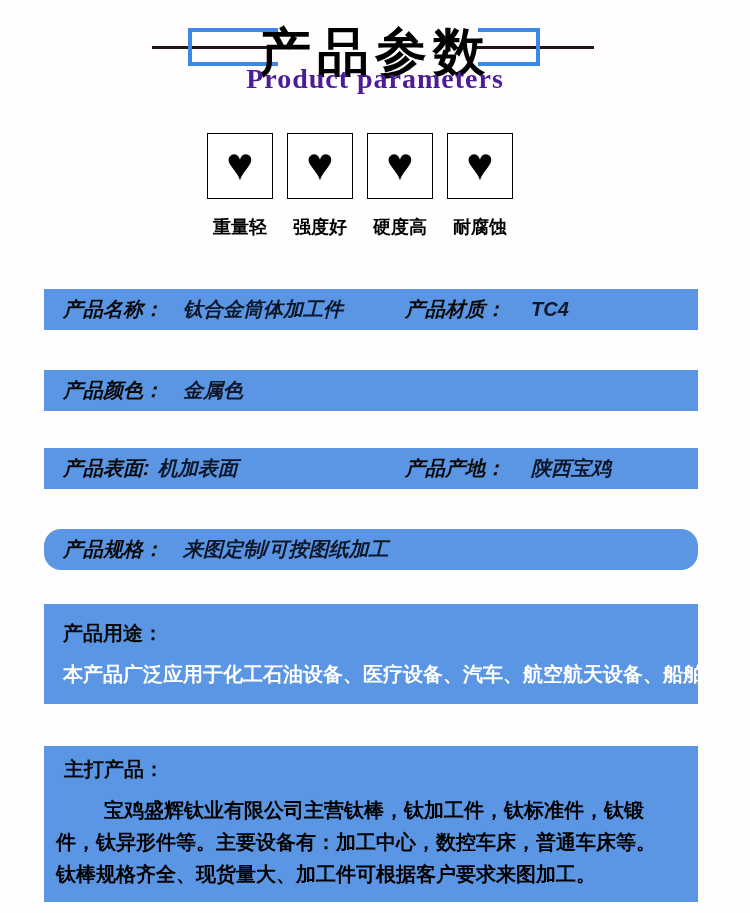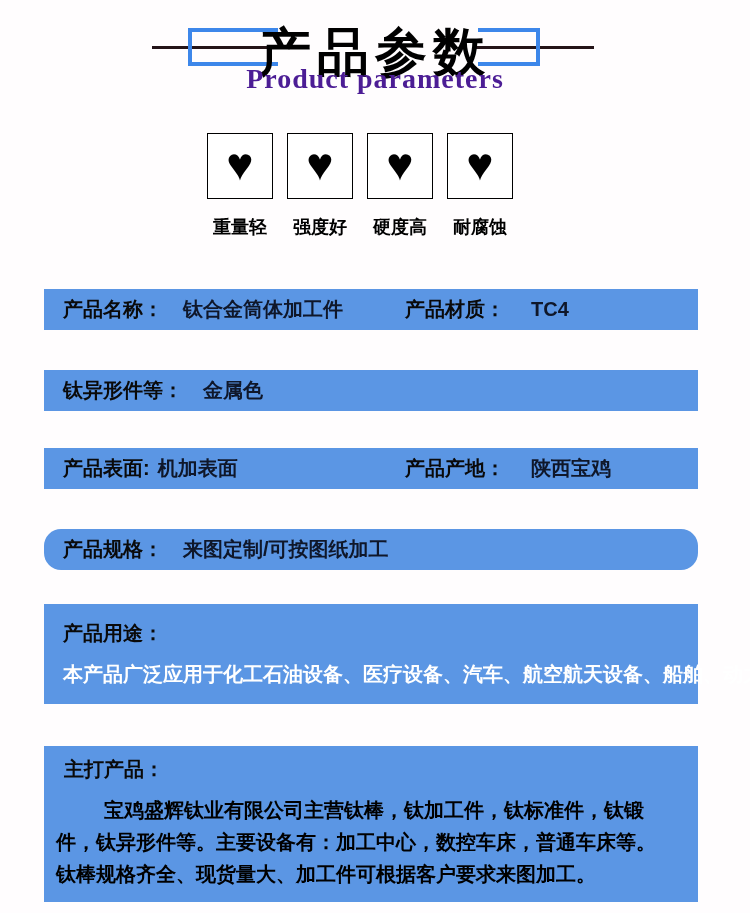--- a/index.html
+++ b/index.html
@@ -64,21 +64,21 @@
 
   
   .bar {
     width: 654px; margin-left: 44px;
     background: #5b96e4;
     color: #fff;
   }
   .bar-row {
     height: 41px;
     display: flex; align-items: center;
-    font-size: 20px; font-weight: 700;
+    font-size: 20px; font-weight: 700; font-style: italic;
   }
   .bar-1 { margin-top: 50px; }
   .bar-2 { margin-top: 40px; }
   .bar-3 { margin-top: 37px; }
   .bar-4 { margin-top: 40px; border-radius: 17px; }
   .cell { display: flex; align-items: center; }
   .cell-1 { width: 361px; }
   .cell-1 .spec-label { margin-left: 19px; }
   .cell-1 .spec-value { margin-left: 20px; }
   .cell-2 { flex: 1; }
@@ -156,21 +156,21 @@
     <span class="spec-value">钛合金筒体加工件</span>
   </div>
   <div class="cell cell-2">
     <span class="spec-label">产品材质：</span>
     <span class="spec-value">TC4</span>
   </div>
 </div>
 
 <div class="bar bar-row bar-2">
   <div class="cell cell-1">
-    <span class="spec-label">钛异形件等：</span>
+    <span class="spec-label">产品颜色：</span>
     <span class="spec-value">金属色</span>
   </div>
 </div>
 
 <div class="bar bar-row bar-3">
   <div class="cell cell-1">
     <span class="spec-label">产品表面:</span>
     <span class="spec-value" style="margin-left:8px">机加表面</span>
   </div>
   <div class="cell cell-2">

